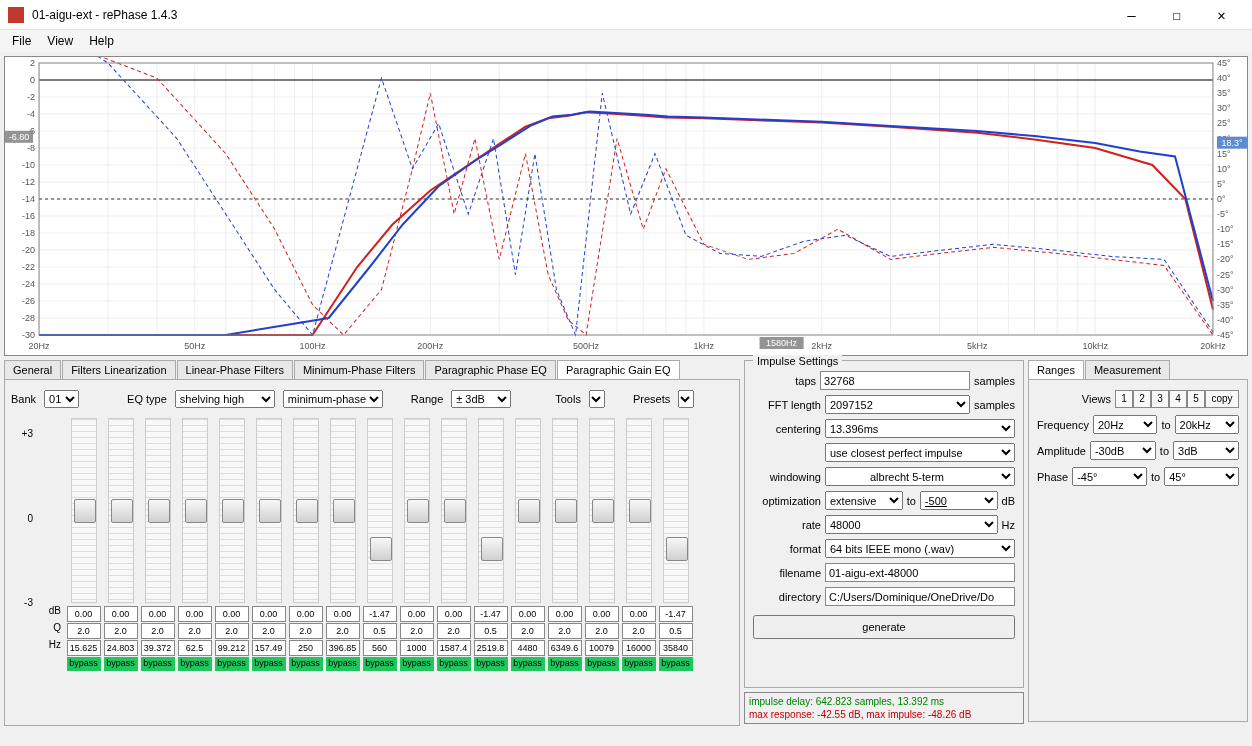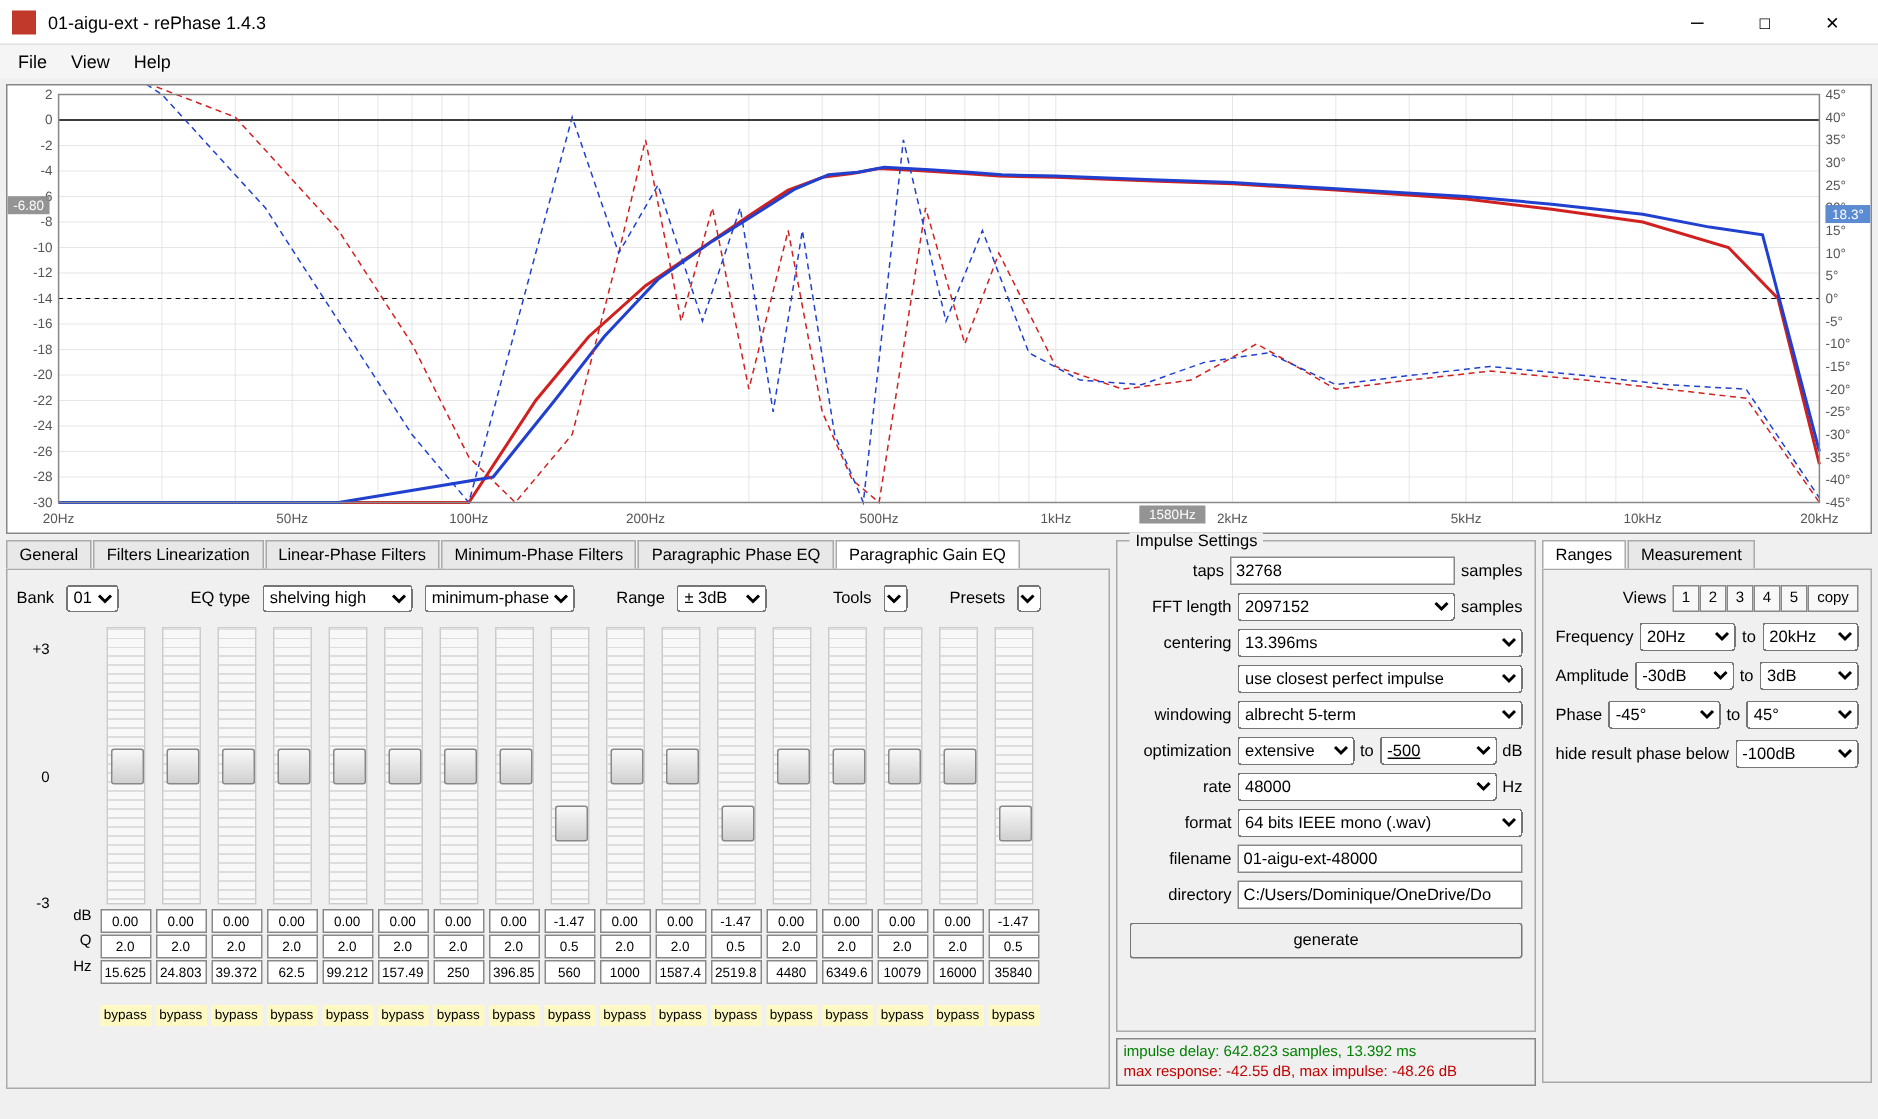--- a/index.html
+++ b/index.html
@@ -18,21 +18,21 @@
 .tab { padding: 3px 8px; border: 1px solid #aaa; border-bottom: none; background: #e8e8e8; margin-right: 1px; white-space: nowrap; }
 .tab.active { background: #fff; }
 .eq-controls { display: flex; align-items: center; gap: 8px; padding: 6px 2px; font-size: 11px; }
 .eq-controls select { font-size: 11px; height: 18px; }
 .eq-sliders { display: flex; gap: 0px; align-items: flex-start; margin-top: 4px; }
 .eq-scale { width: 30px; font-size: 10px; padding-top: 10px; height: 190px; display: flex; flex-direction: column; justify-content: space-between; align-items: flex-end; padding-right: 6px; }
 .eq-col { width: 37px; display: flex; flex-direction: column; align-items: center; }
 .slider-track { width: 26px; height: 185px; background: linear-gradient(to right, transparent 48%, #888 48%, #888 52%, transparent 52%); position: relative; margin-bottom: 2px; border: 1px solid #ccc; background-color: #f8f8f8; background-image: repeating-linear-gradient(to bottom, #ddd 0, #ddd 1px, transparent 1px, transparent 6px); }
 .slider-thumb { position: absolute; left: 2px; width: 22px; height: 24px; background: linear-gradient(#f8f8f8, #d0d0d0); border: 1px solid #888; border-radius: 2px; }
 .eq-val { width: 34px; height: 16px; font-size: 9px; border: 1px solid #888; background: #fff; text-align: center; margin-top: 1px; line-height: 14px; }
-.eq-bypass { font-size: 9px; margin-top: 14px; height: 14px; width: 34px; text-align: center; background: #fef9c3; border: 1px solid transparent; }
+.eq-bypass { font-size: 9px; margin-top: 1px; height: 14px; width: 34px; text-align: center; background: #22c55e; border: 1px solid transparent; }
 .fieldset { border: 1px solid #aaa; padding: 6px 8px; font-size: 11px; }
 .fieldset-title { font-size: 11px; position: relative; top: -12px; background: #f0f0f0; padding: 0 4px; display: inline-block; }
 .fieldset-body { margin-top: -8px; }
 .impulse-panel { width: 280px; }
 .imp-row { display: flex; align-items: center; margin-bottom: 5px; gap: 4px; }
 .imp-label { width: 68px; text-align: right; font-size: 11px; }
 .imp-input { flex: 1; height: 19px; font-size: 11px; border: 1px solid #888; background: #fff; padding: 0 3px; }
 .imp-select { flex: 1; height: 19px; font-size: 11px; }
 .imp-unit { font-size: 11px; text-align: right; }
 .generate-btn { width: 100%; height: 24px; margin-top: 4px; font-size: 11px; }
@@ -383,21 +383,21 @@
               <select class="imp-select"><option>2097152</option></select>
               <div class="imp-unit">samples</div>
             </div><div class="imp-row">
               <div class="imp-label">centering</div>
               <select class="imp-select"><option>13.396ms</option></select>
             </div><div class="imp-row">
               <div class="imp-label"></div>
               <select class="imp-select"><option>use closest perfect impulse</option></select>
             </div><div class="imp-row">
               <div class="imp-label">windowing</div>
-              <select class="imp-select" style="width: 110px;"><option>albrecht 5-term</option></select>
+              <select class="imp-select" style="width: 110px; padding-left: 40px;"><option>albrecht 5-term</option></select>
             </div><div class="imp-row">
               <div class="imp-label">optimization</div>
               <select class="imp-select" style="width: 70px;"><option>extensive</option></select>
               <span>to</span>
               <select class="imp-select" style="width: 50px; text-decoration: underline;"><option>-500</option></select>
               <span>dB</span>
             </div><div class="imp-row">
               <div class="imp-label">rate</div>
               <select class="imp-select" style="width: 90px;"><option>48000</option></select>
               <div class="imp-unit">Hz</div>
@@ -447,21 +447,17 @@
               <select class="imp-select" style="width: 52px;"><option>-30dB</option></select>
               <span class="range-label">to</span>
               <select class="imp-select" style="width: 52px;"><option>3dB</option></select>
             </div>
             <div class="range-row">
               <span class="range-label">Phase</span>
               <select class="imp-select" style="width: 52px;"><option>-45°</option></select>
               <span class="range-label">to</span>
               <select class="imp-select" style="width: 52px;"><option>45°</option></select>
             </div>
-            <div class="range-row">
-              <span class="range-label">hide result phase below</span>
-              <select class="imp-select" style="width: 56px;"><option>-100dB</option></select>
-            </div>
           </div>
       </div>
     </div>
   </div>
 </div>
 
 </body></html>

